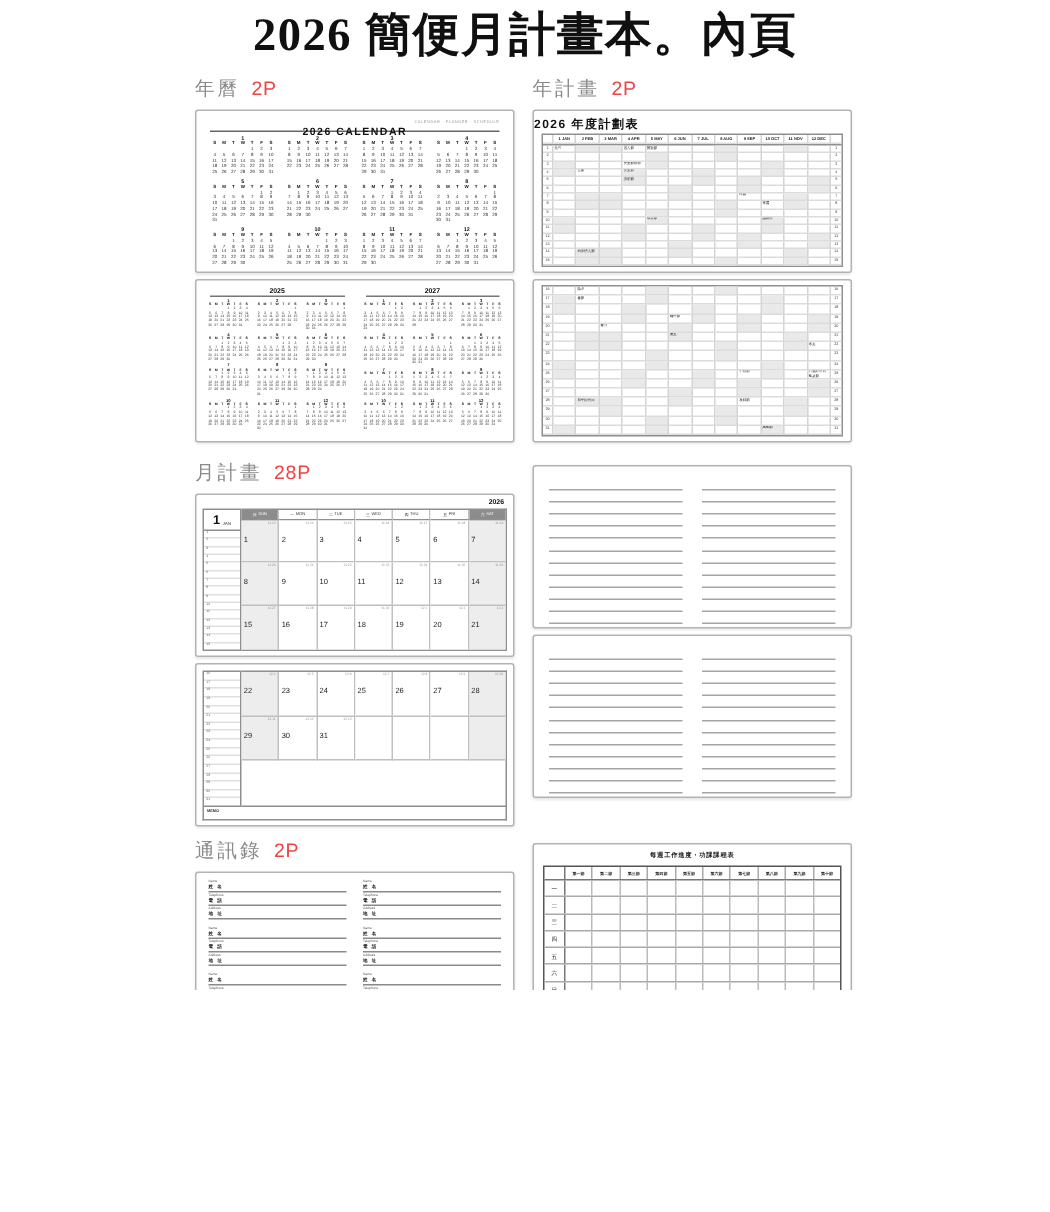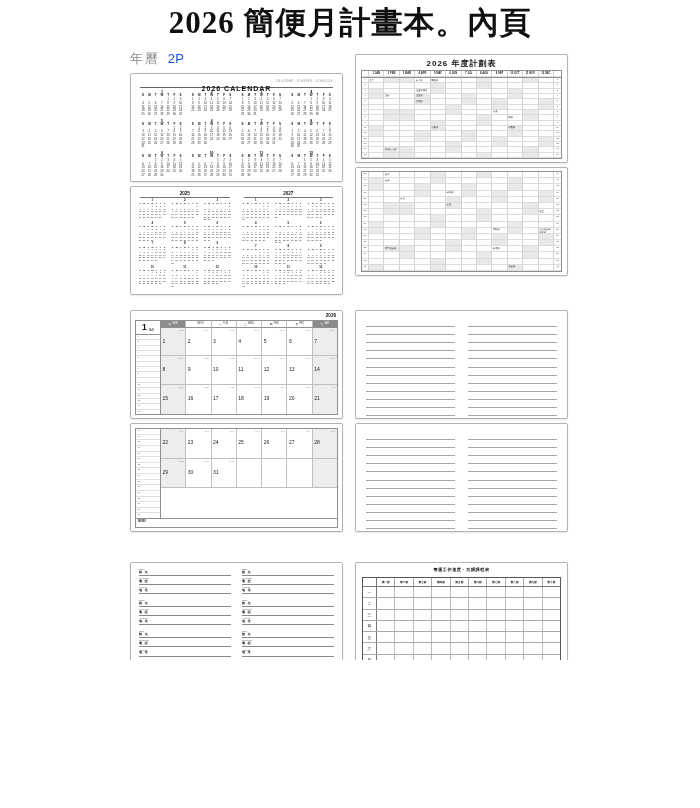--- a/index.html
+++ b/index.html
@@ -5,21 +5,21 @@
   html,body{margin:0;padding:0;background:#ffffff;}
   body{font-family:"Liberation Sans","DejaVu Sans",sans-serif;color:#222;}
   .canvas{position:relative;width:700px;height:660px;background:#fff;overflow:hidden;}
   .page-title{position:absolute;top:0;left:0;right:0;margin:0;text-align:center;
     font-family:"Liberation Serif","DejaVu Serif",serif;font-size:31px;font-weight:600;color:#101010;
     letter-spacing:1px;line-height:46px;}
   .sec{position:absolute;width:213px;}
   .colL{left:130px}.colR{left:355px}
   .row1{top:50px}.row2{top:306px}.row3{top:558px}
   .sec-label{font-size:13px;color:#8a8a8a;height:19px;letter-spacing:2px;}
-  .sec-label .badge{color:#1d4ed8;letter-spacing:0.5px;margin-left:2px;}
+  .sec-label .badge{color:#ef4444;letter-spacing:0.5px;margin-left:2px;}
   .ppage{position:relative;width:213px;height:109px;background:#fff;border:1px solid #b3b3b3;border-radius:2px;
     box-shadow:0 1px 2px rgba(0,0,0,0.10);margin-top:4px;box-sizing:border-box;overflow:hidden;}
 
   
   .yc-head{position:relative;text-align:center;padding-top:3px;height:9px;}
   .yc-title{font-size:7px;font-weight:bold;letter-spacing:1px;color:#111;display:inline-block;}
   .yc-tag{position:absolute;right:9px;top:6px;font-size:2.6px;color:#999;letter-spacing:0.4px;}
   .yc-rule{border-top:1px solid #666;margin:1px 9px 2px 9px;}
   .yc-grid4{display:grid;grid-template-columns:repeat(4,1fr);column-gap:6px;row-gap:2px;padding:0 9px;}
   .mini-num{text-align:center;font-size:3.6px;font-weight:bold;line-height:4.4px;color:#111;}
@@ -27,21 +27,21 @@
   .mini-grid .wd{font-weight:bold;color:#111;}
   .yc2-wrap{display:flex;gap:10px;padding:4px 7px 0 7px;}
   .yearblock{flex:1;}
   .yb-title{text-align:center;font-size:4.6px;font-weight:bold;line-height:5.4px;color:#111;}
   .yb-rule{border-top:1px solid #777;margin:0.5px 2px 1px 2px;}
   .yc-grid3{display:grid;grid-template-columns:repeat(3,1fr);column-gap:4px;row-gap:1px;}
   .sm .mini-num{font-size:2.8px;line-height:3.2px;}
   .sm .mini-grid{font-size:2.3px;line-height:2.7px;}
 
   
-  .ap-title{text-align:center;font-size:8px;font-weight:bold;letter-spacing:1px;padding-top:3px;color:#111;}
+  .ap-title{text-align:left;font-size:8px;font-weight:bold;letter-spacing:1px;padding-top:3px;color:#111;}
   .ap-table{position:absolute;left:5px;right:5px;bottom:3px;display:flex;flex-direction:column;
     border:1px solid #8f8f8f;}
   .ap-table.with-title{top:15px;}
   .ap-table.tall{top:3px;}
   .ap-row{display:flex;flex:1;min-height:0;}
   .ap-head{flex:0 0 6px;border-bottom:1px solid #8f8f8f;}
   .ap-cell{border-right:1px solid #d4d4d4;border-bottom:1px solid #dcdcdc;box-sizing:border-box;overflow:hidden;}
   .ap-row .ap-cell:last-child{border-right:none;}
   .ap-num{flex:0 0 7px;font-size:2.5px;color:#444;text-align:center;line-height:1.9;}
   .ap-m{flex:1;font-size:2.3px;color:#222;line-height:1.1;padding:0.5px 0 0 0.5px;}
@@ -1768,20 +1768,24 @@
                   <span>31</span>
                 </div>
               </div>
             </div>
           </div>
         </div>
       </div>
   </section>
 
   <section class="sec colR row1">
+    <div class="sec-label">
+      <span>年計畫</span>
+      <span class="badge">2P</span>
+    </div>
     <div class="ppage" id="ap-p1">
         <div class="ap-title">2026 年度計劃表</div>
         <div class="ap-table with-title">
           <div class="ap-row ap-head">
             <div class="ap-cell ap-num"></div>
             <div class="ap-cell ap-m ap-mh">1 JAN</div>
             <div class="ap-cell ap-m ap-mh">2 FEB</div>
             <div class="ap-cell ap-m ap-mh">3 MAR</div>
             <div class="ap-cell ap-m ap-mh">4 APR</div>
             <div class="ap-cell ap-m ap-mh">5 MAY</div>
@@ -2292,20 +2296,24 @@
             <div class="ap-cell ap-m wk">萬聖節</div>
             <div class="ap-cell ap-m"></div>
             <div class="ap-cell ap-m"></div>
             <div class="ap-cell ap-num">31</div>
           </div>
         </div>
       </div>
   </section>
 
   <section class="sec colL row2">
+    <div class="sec-label">
+      <span>月計畫</span>
+      <span class="badge">28P</span>
+    </div>
     <div class="ppage" id="mp-p1">
         <div class="mp-year">2026</div>
         <div class="mp-wrap p1">
           <div class="mp-main">
             <div class="mp-side">
               <div class="mp-monthbox">
                 <span class="mp-mnum">1</span>
                 <span class="mp-mabbr">JAN</span>
               </div>
               <div class="mp-siderow">1</div>
@@ -2499,20 +2507,24 @@
             <div class="nt-line"></div>
             <div class="nt-line"></div>
             <div class="nt-line"></div>
             <div class="nt-line"></div>
           </div>
         </div>
       </div>
   </section>
 
   <section class="sec colL row3">
+    <div class="sec-label">
+      <span>通訊錄</span>
+      <span class="badge">2P</span>
+    </div>
     <div class="ppage" id="ct-p1">
         <div class="ct-wrap">
           <div class="ct-col">
             <div class="ct-entry">
               <div class="ct-field">
                 <div class="ct-en">Name</div>
                 <div class="ct-zh">姓 名</div>
                 <div class="ct-line"></div>
               </div>
               <div class="ct-field">

